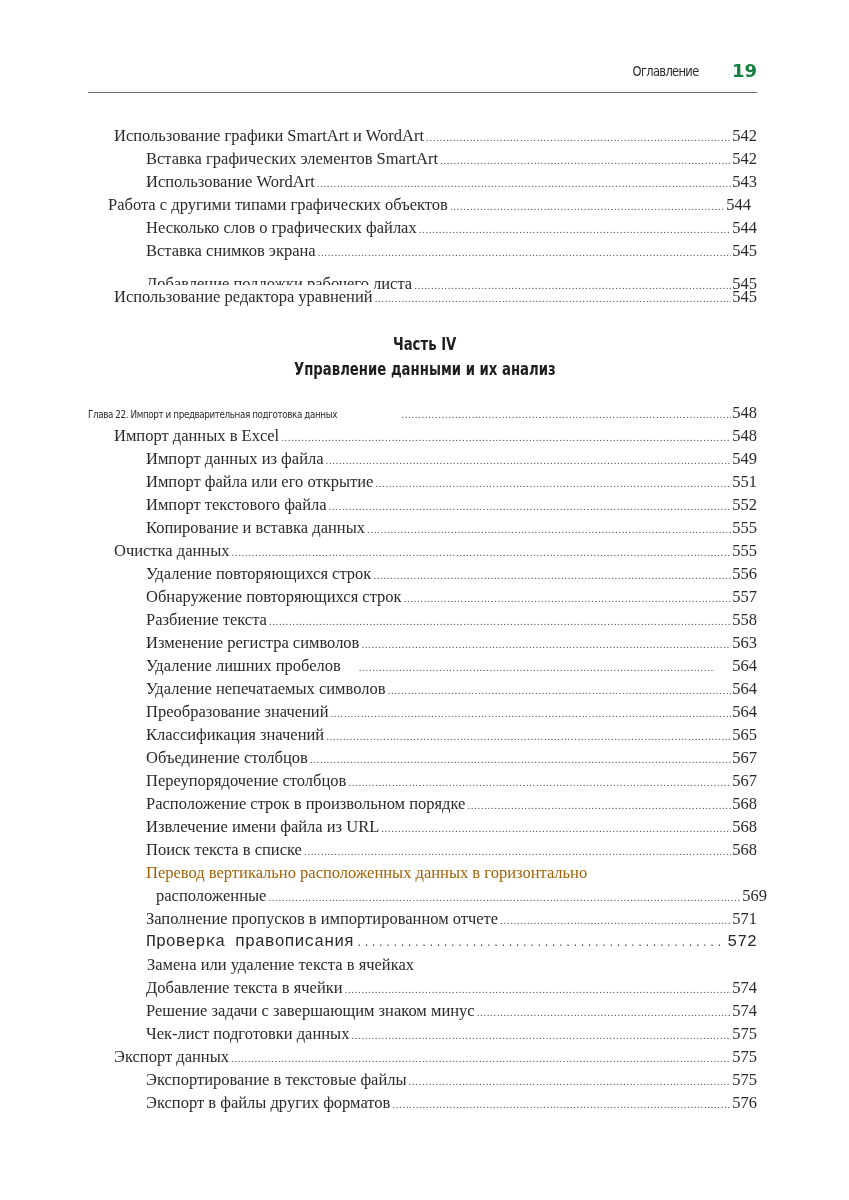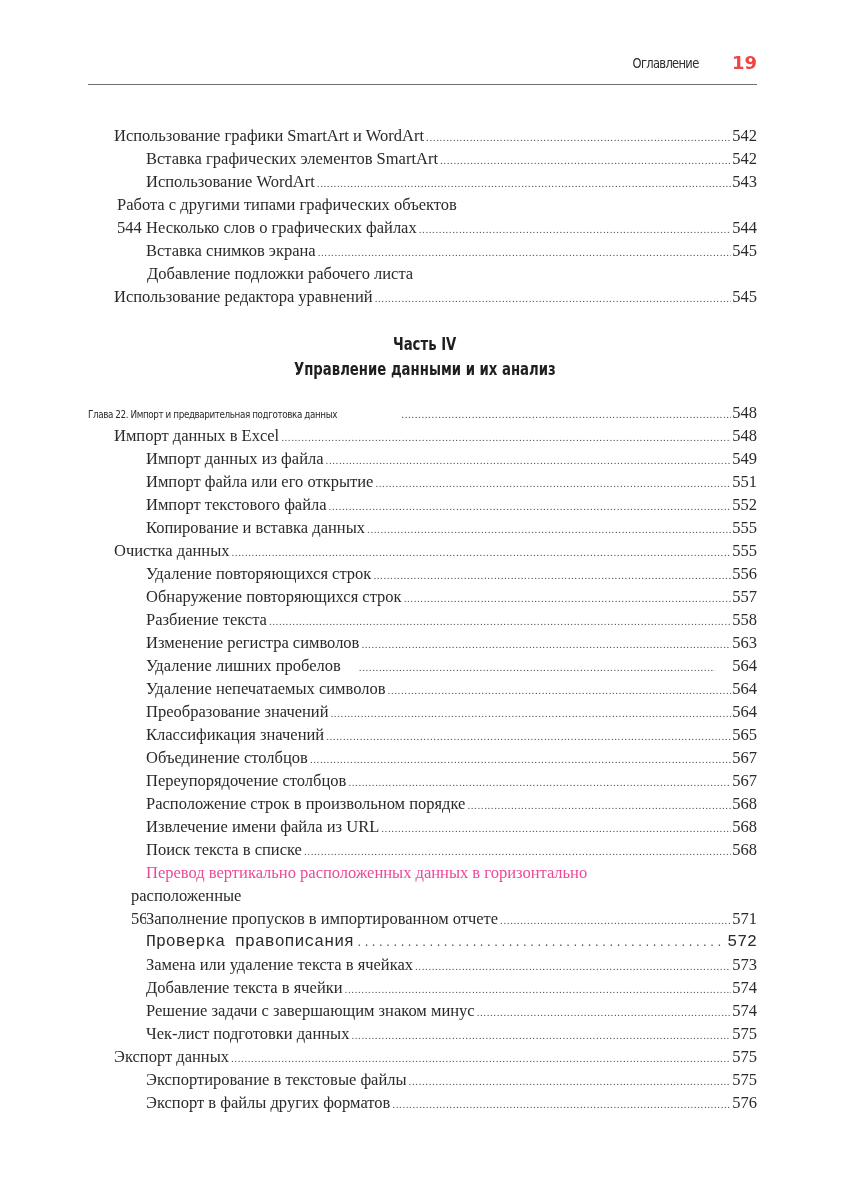--- a/index.html
+++ b/index.html
@@ -1,27 +1,27 @@
 <!DOCTYPE html>
 <html><head>
   <meta charset="utf-8">
   <style>
     html, body { margin: 0; padding: 0; background: #ffffff; }
     body { width: 849px; height: 1200px; position: relative; overflow: hidden; color: #231f20; }
-    .header { position: absolute; left: 88px; top: 52px; width: 669px; height: 32px; border-bottom: 1.5px solid #6d6d6d; }
+    .header { position: absolute; left: 88px; top: 60px; width: 669px; height: 32px; border-bottom: 1.5px solid #6d6d6d; }
     .header-title { position: absolute; right: 58px; top: 3px; font-family: "DejaVu Sans", sans-serif; font-size: 14px; letter-spacing: -0.8px; transform: scaleX(0.82); transform-origin: right center; color: #2b2b2b; }
-    .header-page { position: absolute; right: 0px; top: 0px; font-family: "DejaVu Sans", sans-serif; font-weight: bold; font-size: 18px; color: #ef4444; }
+    .header-page { position: absolute; right: 0px; top: 0px; font-family: "DejaVu Sans", sans-serif; font-weight: bold; font-size: 18px; color: #15803d; }
     .toc { position: absolute; left: 0; top: 0; width: 849px; }
     .entry { position: absolute; left: 0; width: 757px; height: 23px; font-family: "Liberation Serif", serif; font-size: 16.5px; line-height: 23px; display: flex; align-items: baseline; color: #2a2a2a; }
     .entry .label { white-space: nowrap; background: #fff; padding-right: 1px; }
     .entry .dots { flex: 1; overflow: hidden; white-space: nowrap; font-size: 11px; letter-spacing: 0.6px; color: #555; margin: 0 1px; }
     .entry .page { white-space: nowrap; }
     .lvl0 .label { font-family: "DejaVu Sans", sans-serif; font-size: 11px; transform-origin: left center; letter-spacing: -0.5px; }
     .lvl0 .label-inner { display: inline-block; transform: scaleX(0.8); transform-origin: left center; }
-    .wrap-line { position: absolute; font-family: "Liberation Serif", serif; font-size: 16.5px; line-height: 23px; color: #ec4899; white-space: nowrap; }
+    .wrap-line { position: absolute; font-family: "Liberation Serif", serif; font-size: 16.5px; line-height: 23px; color: #a16207; white-space: nowrap; }
     .part { position: absolute; left: 0; width: 849px; text-align: center; font-family: "DejaVu Sans", sans-serif; font-weight: bold; color: #1e1e1e; }
     .part span { display: inline-block; transform: scaleX(0.78); }
     .part-num { top: 334px; font-size: 17px; }
     .part-title { top: 359px; font-size: 17px; }
   </style>
 </head>
 <body>
 
 <div class="header">
   <span class="header-title">Оглавление</span>
@@ -37,36 +37,36 @@
     <div class="entry lvl2" style="top: 147px; left: 146px; width: 611px;">
       <span class="label">Вставка графических элементов SmartArt</span>
       <span class="dots">................................................................................................................................................................................................................................................................................................................................................................................................................</span>
       <span class="page">542</span>
     </div>
     <div class="entry lvl2" style="top: 170px; left: 146px; width: 611px;">
       <span class="label">Использование WordArt</span>
       <span class="dots">................................................................................................................................................................................................................................................................................................................................................................................................................</span>
       <span class="page">543</span>
     </div>
-    <div class="entry lvl1" style="top: 193px; left: 116px; width: 643px; flex-direction: column;">
+    <div class="entry lvl1" style="top: 193px; left: 108px; width: 643px;">
       <span class="label">Работа с другими типами графических объектов</span>
       <span class="dots">................................................................................................................................................................................................................................................................................................................................................................................................................</span>
       <span class="page">544</span>
     </div>
     <div class="entry lvl2" style="top: 216px; left: 146px; width: 611px;">
       <span class="label">Несколько слов о графических файлах</span>
       <span class="dots">................................................................................................................................................................................................................................................................................................................................................................................................................</span>
       <span class="page">544</span>
     </div>
     <div class="entry lvl2" style="top: 239px; left: 146px; width: 611px;">
       <span class="label">Вставка снимков экрана</span>
       <span class="dots">................................................................................................................................................................................................................................................................................................................................................................................................................</span>
       <span class="page">545</span>
     </div>
-    <div class="entry lvl2" style="top: 262px; left: 146px; width: 611px; flex-direction: column;">
+    <div class="entry lvl2" style="top: 272px; left: 146px; width: 611px;">
       <span class="label">Добавление подложки рабочего листа</span>
       <span class="dots">................................................................................................................................................................................................................................................................................................................................................................................................................</span>
       <span class="page">545</span>
     </div>
     <div class="entry lvl1" style="top: 285px; left: 114px; width: 643px;">
       <span class="label">Использование редактора уравнений</span>
       <span class="dots">................................................................................................................................................................................................................................................................................................................................................................................................................</span>
       <span class="page">545</span>
     </div>
     <div class="entry lvl0" style="top: 401px; left: 88px; width: 669px;">
@@ -163,36 +163,36 @@
       <span class="label">Извлечение имени файла из URL</span>
       <span class="dots">................................................................................................................................................................................................................................................................................................................................................................................................................</span>
       <span class="page">568</span>
     </div>
     <div class="entry lvl2" style="top: 838px; left: 146px; width: 611px;">
       <span class="label">Поиск текста в списке</span>
       <span class="dots">................................................................................................................................................................................................................................................................................................................................................................................................................</span>
       <span class="page">568</span>
     </div>
     <div class="wrap-line" style="top: 861px; left: 146px;">Перевод вертикально расположенных данных в горизонтально</div>
-    <div class="entry lvl2" style="top: 884px; left: 130px; width: 611px; flex-direction: column;">
+    <div class="entry lvl2" style="top: 884px; left: 156px; width: 611px;">
       <span class="label">расположенные</span>
       <span class="dots">................................................................................................................................................................................................................................................................................................................................................................................................................</span>
       <span class="page">569</span>
     </div>
     <div class="entry lvl2" style="top: 907px; left: 146px; width: 611px;">
       <span class="label">Заполнение пропусков в импортированном отчете</span>
       <span class="dots">................................................................................................................................................................................................................................................................................................................................................................................................................</span>
       <span class="page">571</span>
     </div>
     <div class="entry lvl2" style="top: 930px; left: 146px; width: 611px; font-family: Liberation Mono, monospace;">
       <span class="label">Проверка правописания</span>
       <span class="dots">................................................................................................................................................................................................................................................................................................................................................................................................................</span>
       <span class="page">572</span>
     </div>
-    <div class="entry lvl2" style="top: 953px; left: 146px; width: 611px;">
+    <div class="entry lvl2" style="top: 953px; left: 146px; width: 611px; flex-direction: column;">
       <span class="label">Замена или удаление текста в ячейках</span>
       <span class="dots">................................................................................................................................................................................................................................................................................................................................................................................................................</span>
       <span class="page">573</span>
     </div>
     <div class="entry lvl2" style="top: 976px; left: 146px; width: 611px;">
       <span class="label">Добавление текста в ячейки</span>
       <span class="dots">................................................................................................................................................................................................................................................................................................................................................................................................................</span>
       <span class="page">574</span>
     </div>
     <div class="entry lvl2" style="top: 999px; left: 146px; width: 611px;">

